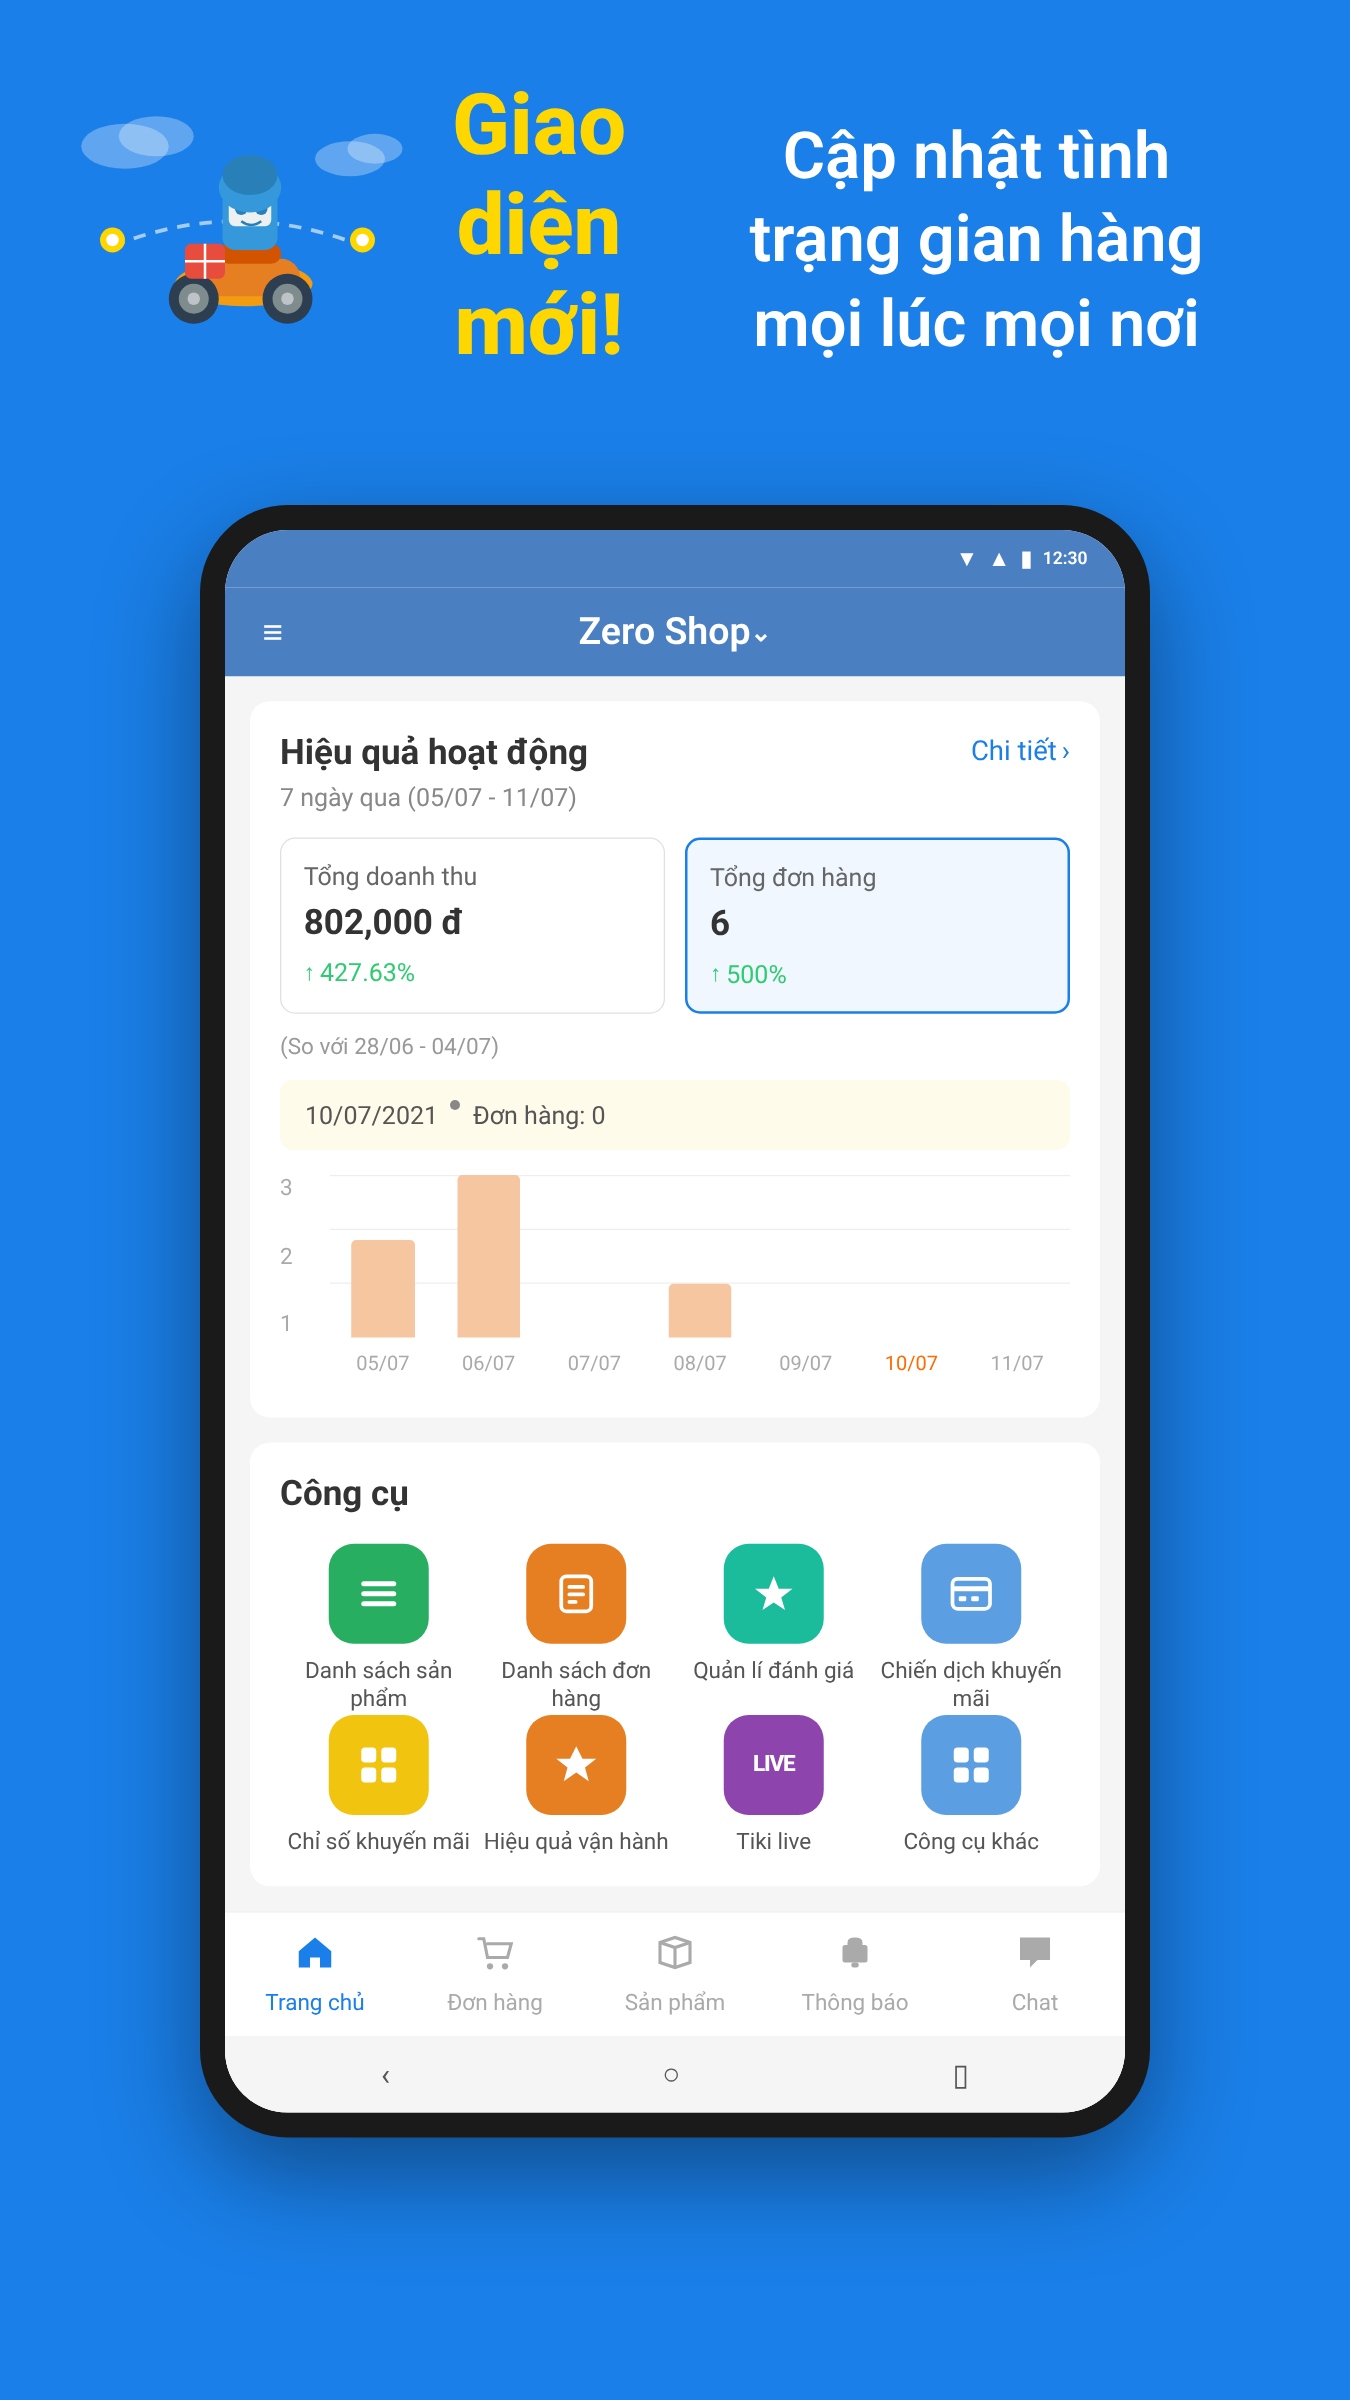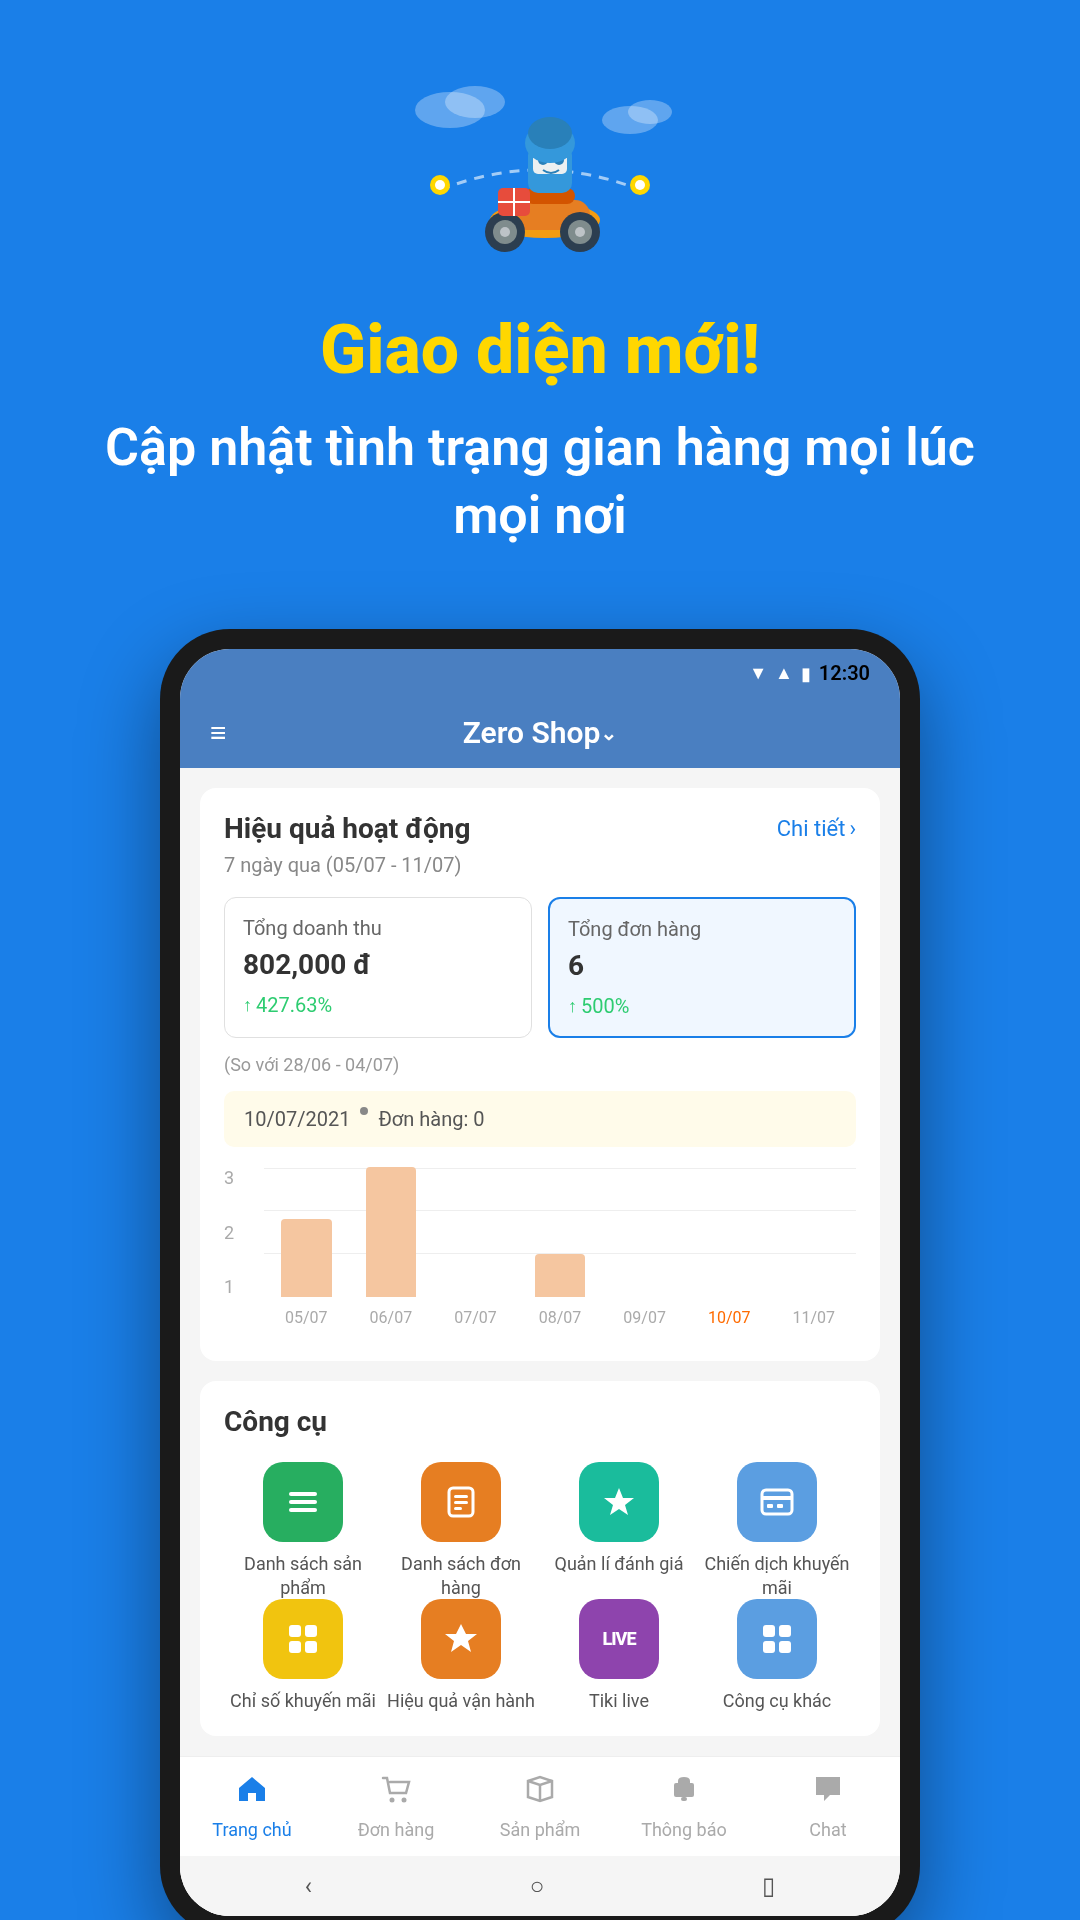--- a/index.html
+++ b/index.html
@@ -12,21 +12,21 @@
       display: flex;
       flex-direction: column;
       align-items: center;
       overflow-x: hidden;
     }
 
     
     .hero-section {
       width: 100%;
       display: flex;
-      flex-direction: column;
+      flex-direction: row;
       align-items: center;
       padding: 60px 40px 30px;
     }
 
     .hero-illustration {
       width: 320px;
       height: 220px;
       display: flex;
       align-items: center;
       justify-content: center;
@@ -76,22 +76,22 @@
     .status-bar {
       background: #4a7fc1;
       display: flex;
       justify-content: flex-end;
       align-items: center;
       padding: 12px 30px;
       gap: 10px;
     }
 
     .status-bar-time {
-      color: #000000;
-      font-size: 20px;
+      color: #ffffff;
+      font-size: 14px;
       font-weight: 600;
       text-align: center;
     }
 
     .status-icons {
       display: flex;
       gap: 8px;
       align-items: center;
     }
 

